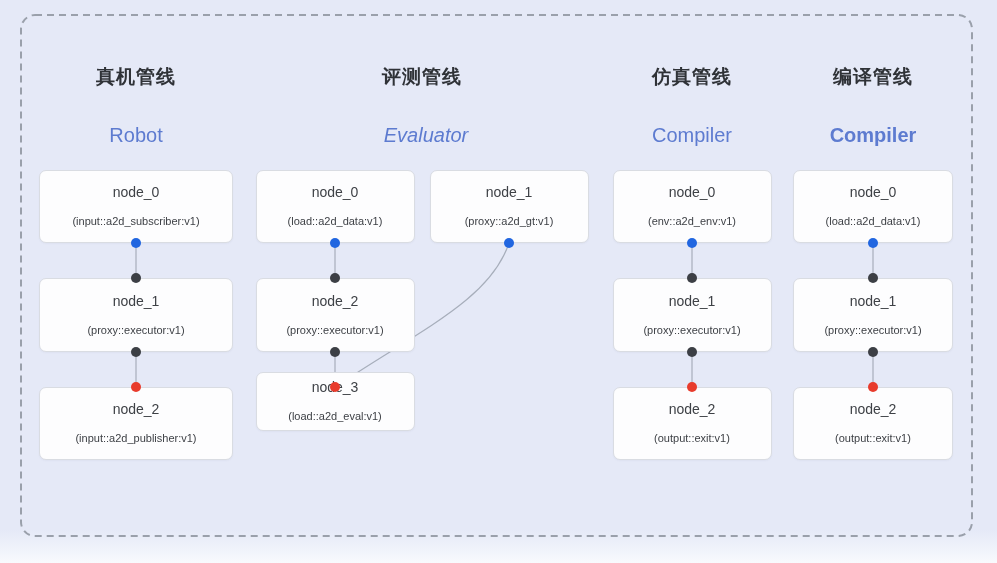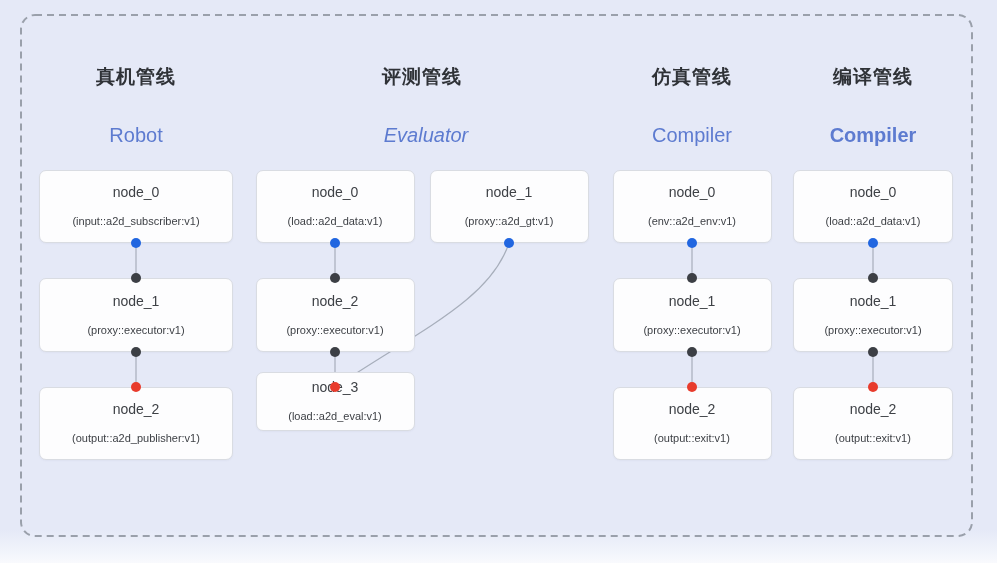--- a/index.html
+++ b/index.html
@@ -97,21 +97,21 @@
     <div class="node-type">(input::a2d_subscriber:v1)</div>
   </div>
 
   <div class="node-box" style="left: 39px; top: 278px; width: 194px; height: 74px;">
     <div class="node-name">node_1</div>
     <div class="node-type">(proxy::executor:v1)</div>
   </div>
 
   <div class="node-box" style="left: 39px; top: 387px; width: 194px; height: 73px;">
     <div class="node-name">node_2</div>
-    <div class="node-type">(output::a2d_publisher:v1)</div>
+    <div class="node-type">(input::a2d_publisher:v1)</div>
   </div>
 
   <div class="node-box" style="left: 255.5px; top: 170px; width: 159px; height: 73px;">
     <div class="node-name">node_0</div>
     <div class="node-type">(load::a2d_data:v1)</div>
   </div>
 
   <div class="node-box" style="left: 429.5px; top: 170px; width: 159px; height: 73px;">
     <div class="node-name">node_1</div>
     <div class="node-type">(proxy::a2d_gt:v1)</div>

